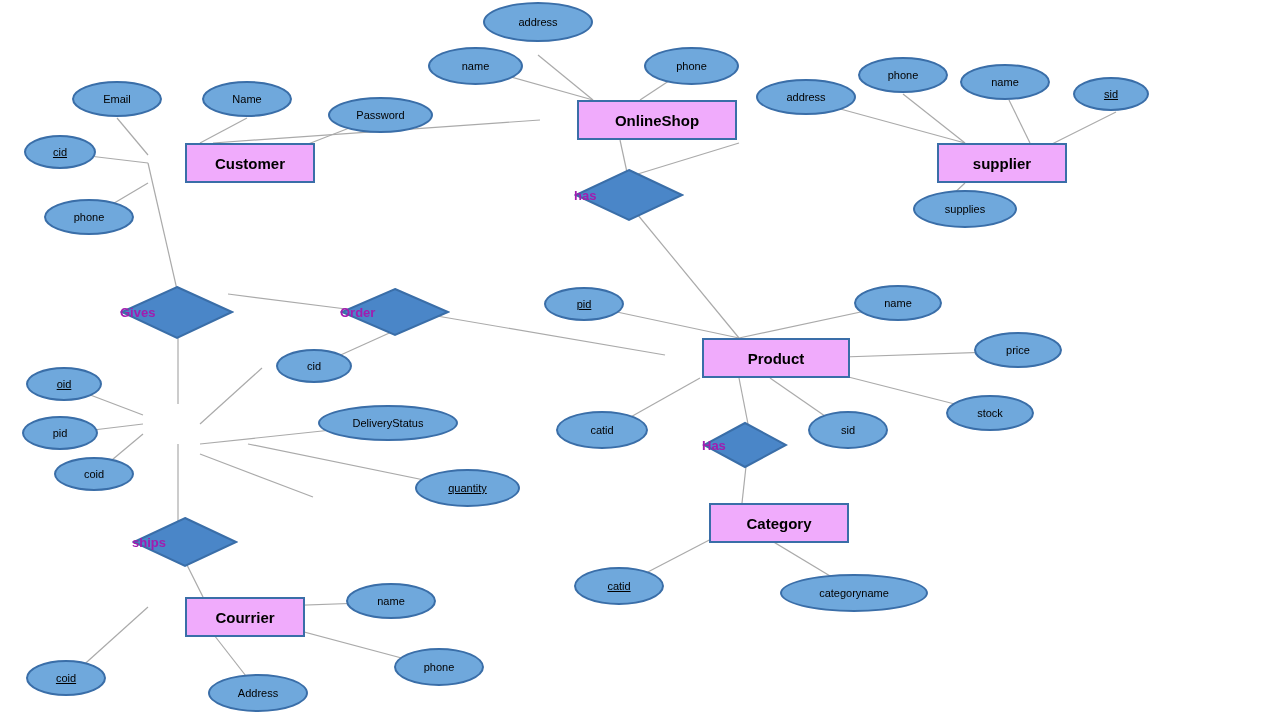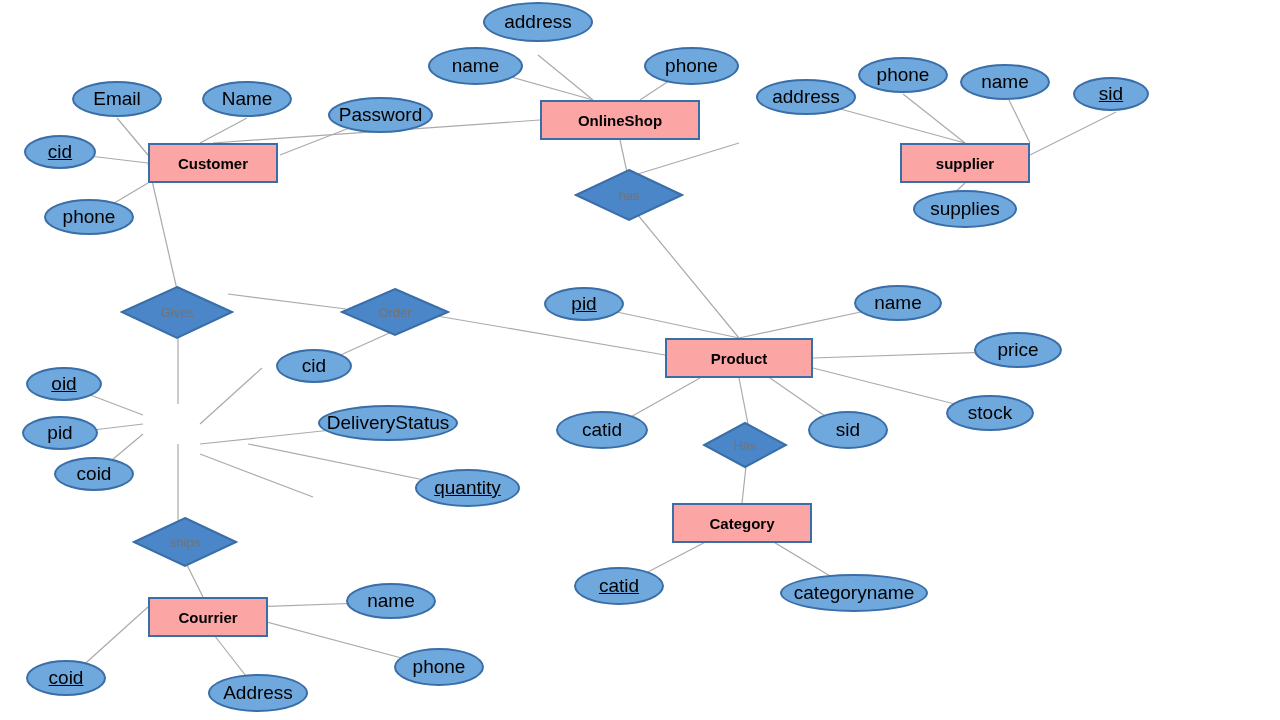--- a/index.html
+++ b/index.html
@@ -20,54 +20,55 @@
     }
     .diagram-container {
       position: absolute;
       top: 0; left: 0;
       width: 1280px;
       height: 720px;
     }
     
     .entity {
       position: absolute;
-      background: #fca5a5;
+      background: #f0abfc;
       border: 2px solid #3a6ea8;
       display: flex;
       align-items: center;
       justify-content: center;
       font-weight: bold;
       color: #000;
       font-size: 15px;
       cursor: pointer;
+      margin-left: 37px;
     }
     
     .attribute {
       position: absolute;
       background: #6fa8dc;
       border: 2px solid #3a6ea8;
       border-radius: 50%;
       display: flex;
       align-items: center;
       justify-content: center;
-      font-size: 19px;
+      font-size: 11px;
       color: #000;
       text-align: center;
     }
     .attribute.underline span {
       text-decoration: underline;
     }
     
     .relationship {
       position: absolute;
       display: flex;
       align-items: center;
-      justify-content: center;
       font-size: 13px;
-      color: #737373;
+      color: #a21caf;
+      font-weight: bold;
     }
     .relationship .diamond {
       position: absolute;
       width: 100%;
       height: 100%;
     }
     .relationship .label {
       position: relative;
       z-index: 2;
       font-size: 13px;

